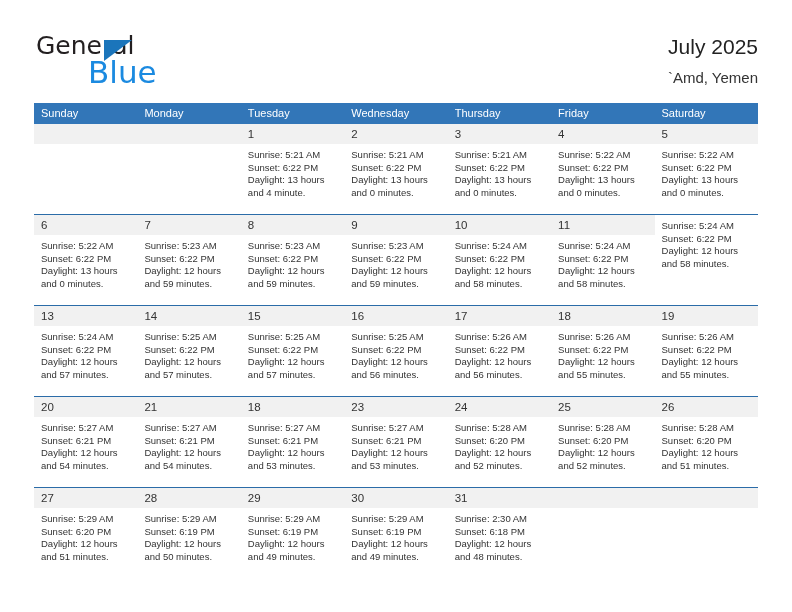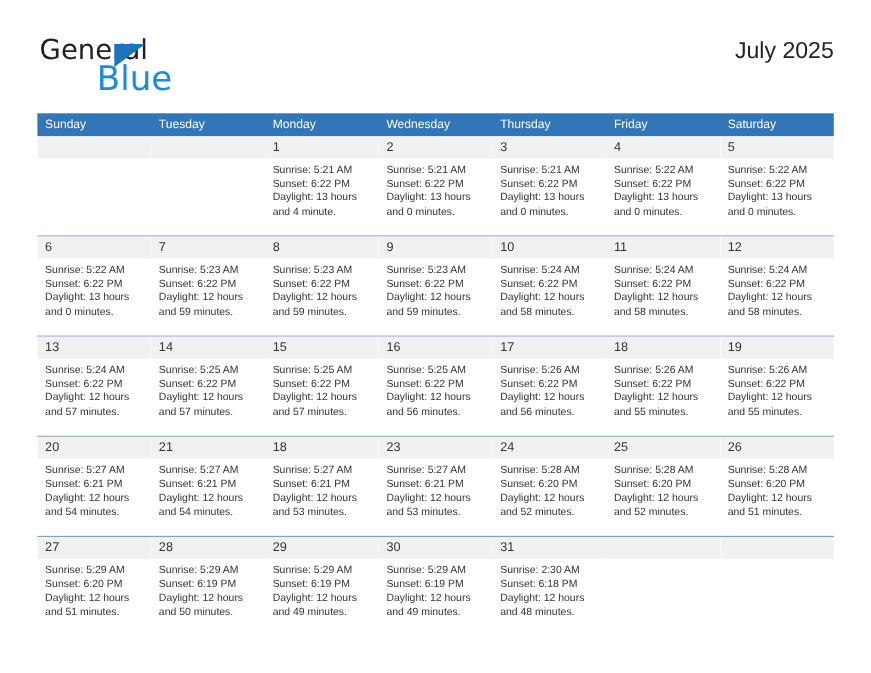--- a/index.html
+++ b/index.html
@@ -158,29 +158,30 @@
   <div class="top-bar">
 
     <div class="brand">
       <span class="brand-general">General</span>
       <span class="brand-triangle"></span>
       <span class="brand-blue">Blue</span>
     </div>
 
     <div class="title-block">
       <div class="cal-title">July 2025</div>
+      <div class="cal-subtitle">`Amd, Yemen</div>
     </div>
 
   </div>
 
   <div class="calendar">
     <div class="weekday-row">
         <div class="weekday">Sunday</div>
+        <div class="weekday">Monday</div>
         <div class="weekday">Tuesday</div>
-        <div class="weekday">Monday</div>
         <div class="weekday">Wednesday</div>
         <div class="weekday">Thursday</div>
         <div class="weekday">Friday</div>
         <div class="weekday">Saturday</div>
       </div>
     <div id="weeks-container">
         <div class="week-row">
           <div class="day-cell empty">
             <div class="day-num-band">
               <div class="day-num"></div>
@@ -310,23 +311,20 @@
               <div class="day-num">11</div>
             </div>
             <div class="day-lines">
               <div class="day-line">Sunrise: 5:24 AM</div>
               <div class="day-line">Sunset: 6:22 PM</div>
               <div class="day-line">Daylight: 12 hours</div>
               <div class="day-line">and 58 minutes.</div>
             </div>
           </div>
           <div class="day-cell">
-            <div class="day-num-band">
-              <div class="day-num">12</div>
-            </div>
             <div class="day-lines">
               <div class="day-line">Sunrise: 5:24 AM</div>
               <div class="day-line">Sunset: 6:22 PM</div>
               <div class="day-line">Daylight: 12 hours</div>
               <div class="day-line">and 58 minutes.</div>
             </div>
           </div>
         </div>
         <div class="week-row">
           <div class="day-cell">

